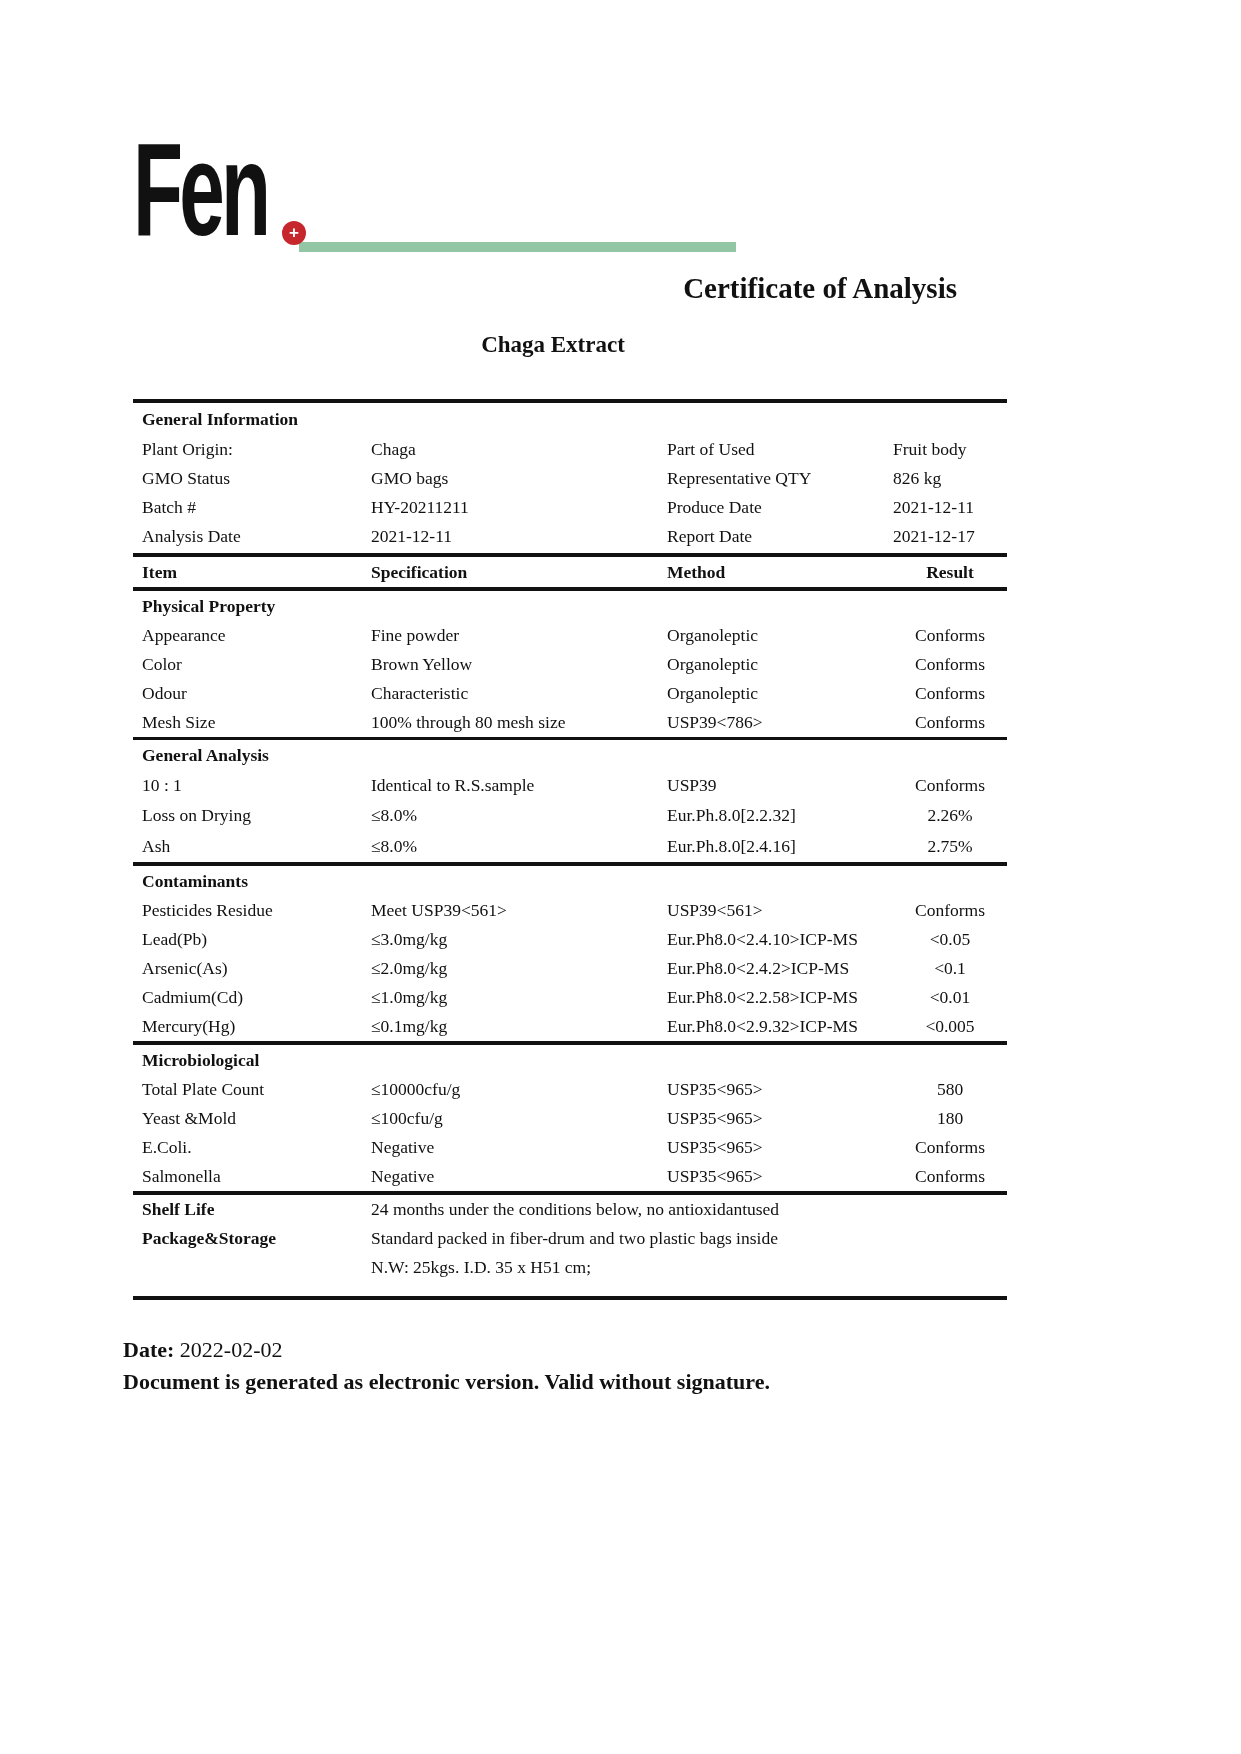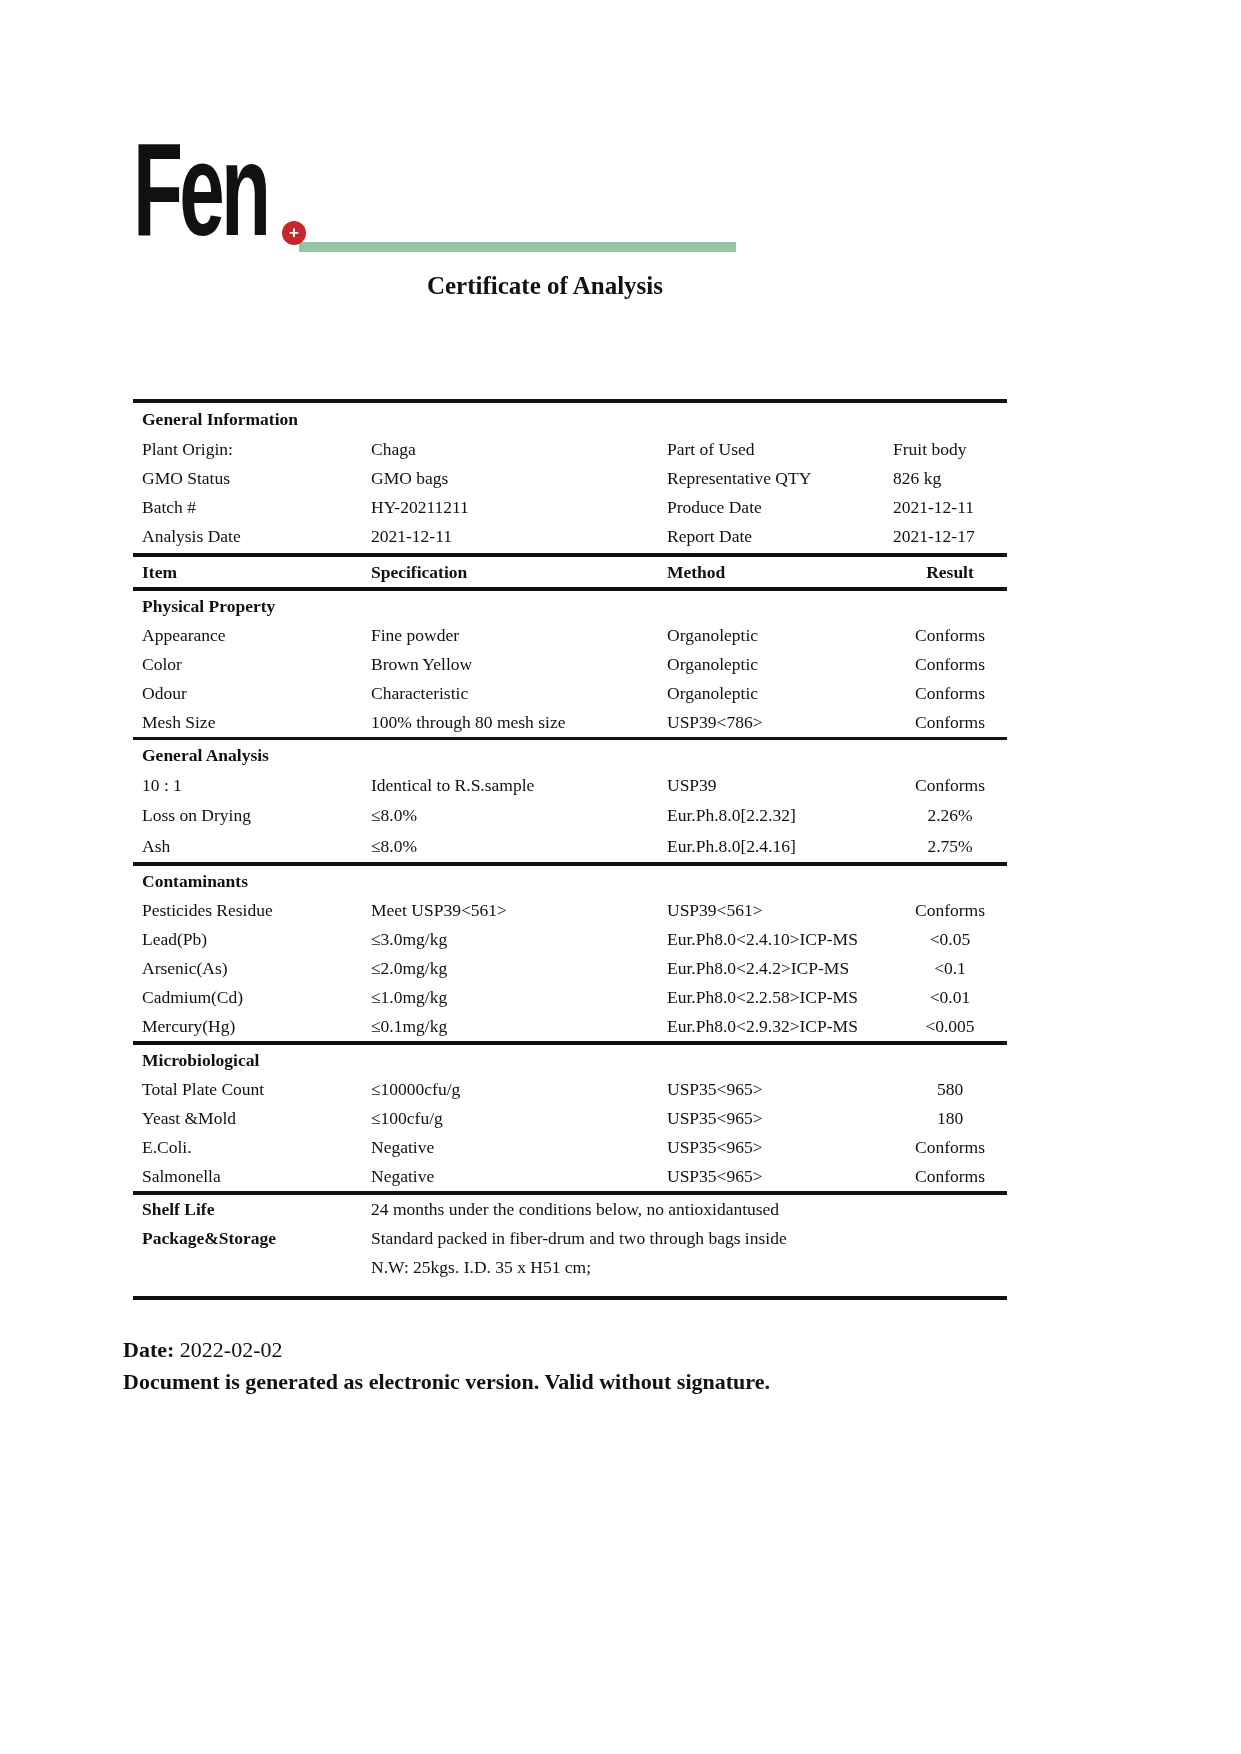--- a/index.html
+++ b/index.html
@@ -42,21 +42,21 @@
   }
   .logo-bar {
     position: absolute; left: 166px; top: 104px;
     width: 437px; height: 10px;
     background: #93c6a5;
   }
 
   
   .title {
     position: absolute; left: 133px; top: 272px; width: 824px;
-    text-align: center; font-weight: bold; font-size: 25px;
+    text-align: right; font-weight: bold; font-size: 29px;
   }
   .subtitle {
     position: absolute; left: 133px; top: 332px; width: 840px;
     text-align: center; font-weight: bold; font-size: 23px;
   }
 
   
   .table { position: absolute; left: 133px; top: 399px; width: 874px; }
   .rule4 { height: 4px; background: #111; }
   .rule3 { height: 3px; background: #111; }
@@ -92,20 +92,21 @@
 
   <div class="logo">
     <span class="logo-text">Fen</span>
     <span class="logo-dot">
       <span>+</span>
     </span>
     <span class="logo-bar"></span>
   </div>
 
   <div class="title">Certificate of Analysis</div>
+  <div class="subtitle">Chaga Extract</div>
 
   <div class="table">
     <div class="rule4"></div>
 
     <div class="sec-head gi-head">General Information</div>
 
     <div class="row">
       <div class="c1">Plant Origin:</div>
       <div class="c2">Chaga</div>
       <div class="c3">Part of Used</div>
@@ -253,21 +254,21 @@
     </div>
 
     <div class="rule4"></div>
 
     <div class="row">
       <div class="c1 storage-label">Shelf Life</div>
       <div class="storage-text">24 months under the conditions below, no antioxidantused</div>
     </div>
     <div class="row">
       <div class="c1 storage-label">Package&amp;Storage</div>
-      <div class="storage-text">Standard packed in fiber-drum and two through bags inside</div>
+      <div class="storage-text">Standard packed in fiber-drum and two plastic bags inside</div>
     </div>
     <div class="row">
       <div class="c1 storage-label"></div>
       <div class="storage-text">N.W: 25kgs. I.D. 35 x H51 cm;</div>
     </div>
 
     <div class="spacer14"></div>
     <div class="rule4"></div>
   </div>
 

